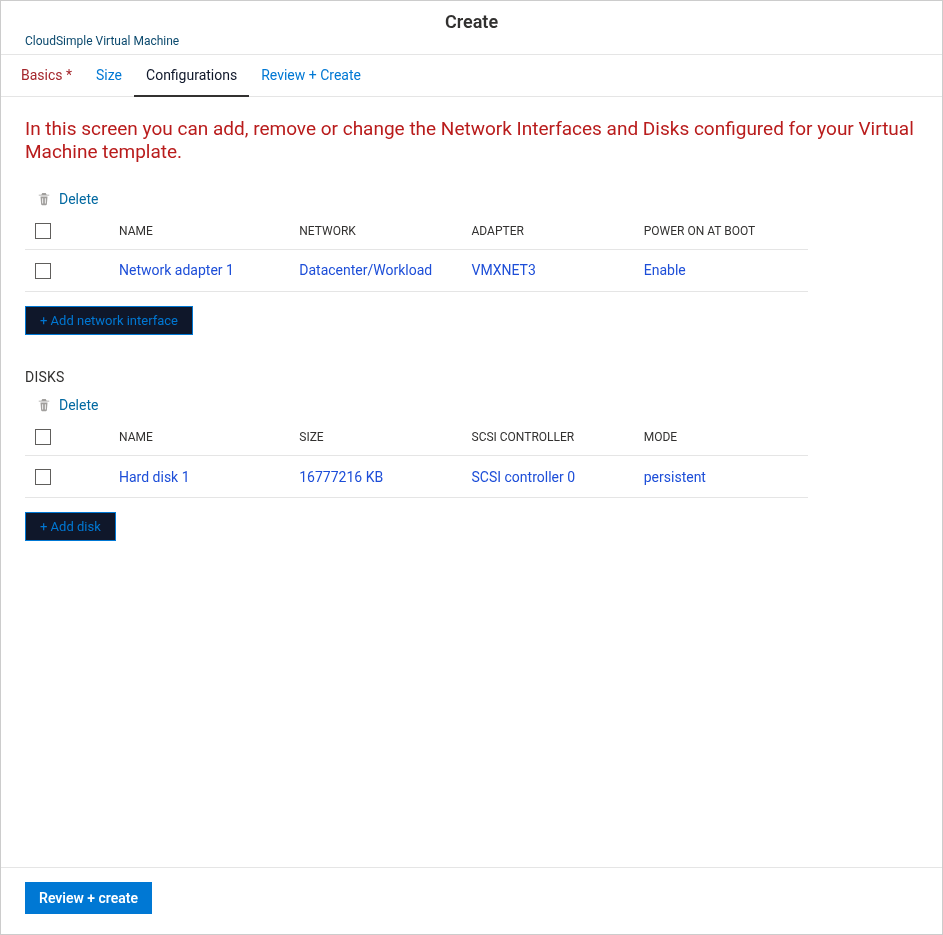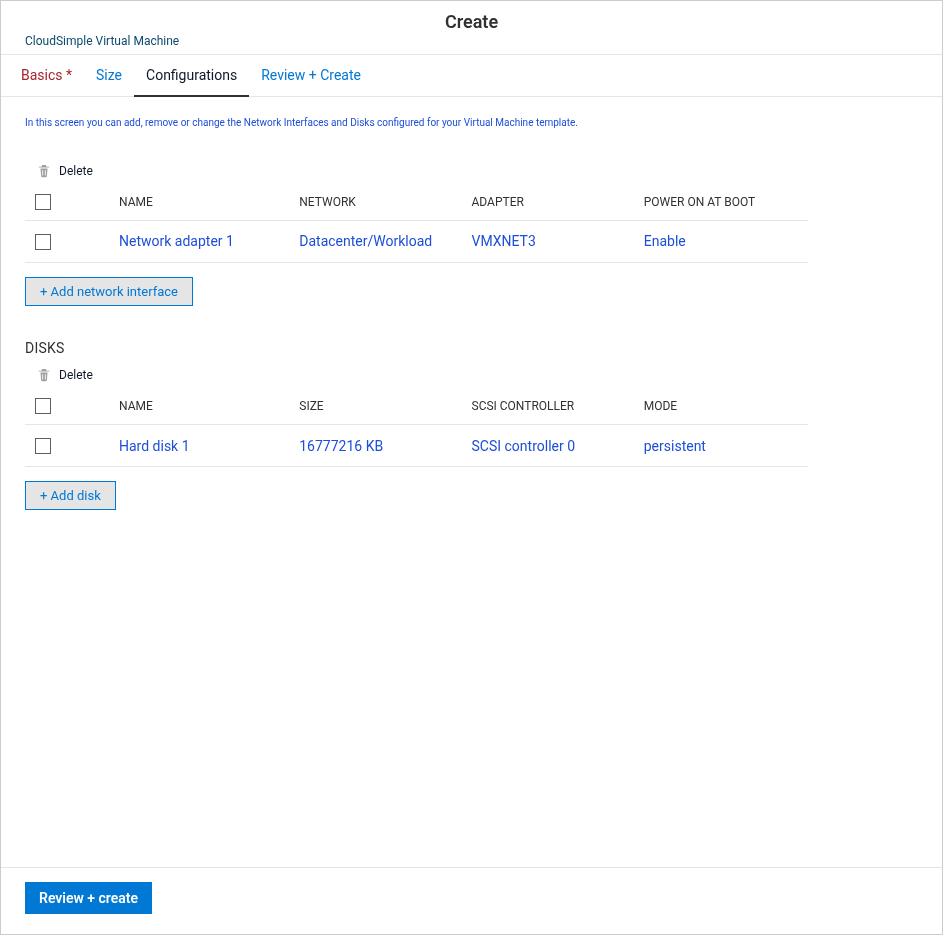--- a/index.html
+++ b/index.html
@@ -56,23 +56,23 @@
       border-bottom: 2px solid #323130;
     }
     .required {
       color: #a4262c;
     }
     .content {
       padding: 20px 24px;
       flex: 1;
     }
     .description {
-      font-size: 10px;
-      color: #1d4ed8;
-      margin-bottom: 36px;
+      font-size: 19px;
+      color: #b91c1c;
+      margin-bottom: 28px;
     }
     .section-title {
       font-size: 14px;
       font-weight: 400;
       color: #323130;
       letter-spacing: 0.2px;
       margin-bottom: 12px;
     }
     .delete-row {
       display: flex;
@@ -81,22 +81,22 @@
       margin-bottom: 4px;
       color: #a19f9d;
     }
     .delete-icon {
       width: 14px;
       height: 14px;
       margin-right: 8px;
       fill: #a19f9d;
     }
     .delete-label {
-      font-size: 12px;
-      color: #0f172a;
+      font-size: 14px;
+      color: #0369a1;
     }
     table {
       width: 100%;
       border-collapse: collapse;
       margin-top: 6px;
     }
     th {
       text-align: left;
       font-size: 12px;
       font-weight: 400;
@@ -135,21 +135,21 @@
       padding-right: 110px;
     }
     .col-name { width: 22%; }
     .col-2 { width: 22%; }
     .col-3 { width: 22%; }
     .col-4 { width: 22%; }
     .add-button {
       margin-top: 14px;
       padding: 6px 14px;
       border: 1px solid #0078d4;
-      background: #e5e5e5;
+      background: #0f172a;
       color: #0078d4;
       font-size: 13px;
       cursor: pointer;
       font-family: inherit;
     }
     .section {
       margin-bottom: 34px;
     }
     .footer {
       border-top: 1px solid #e5e5e5;

